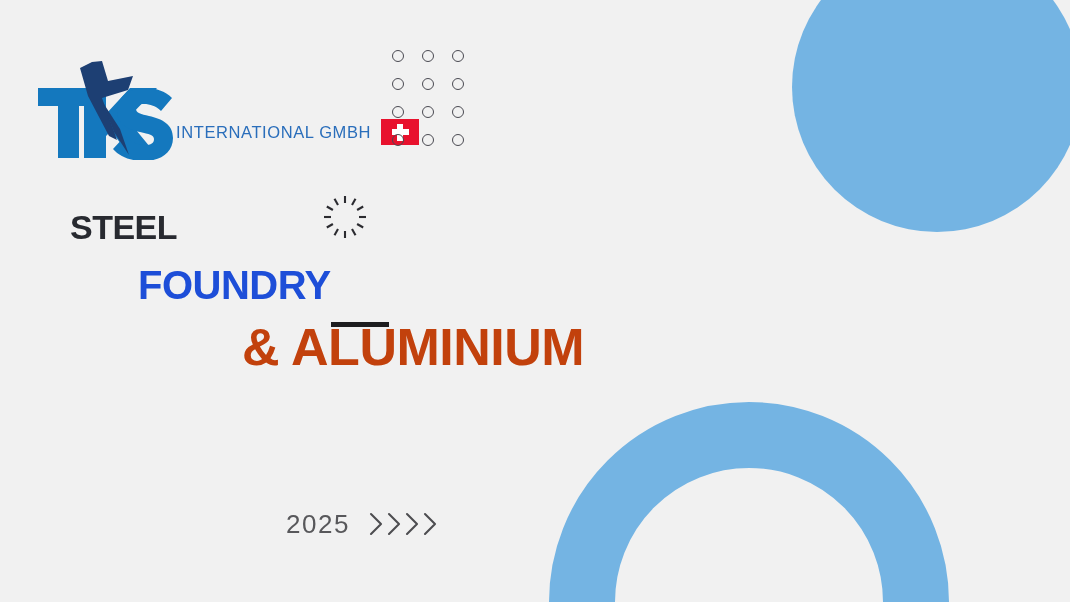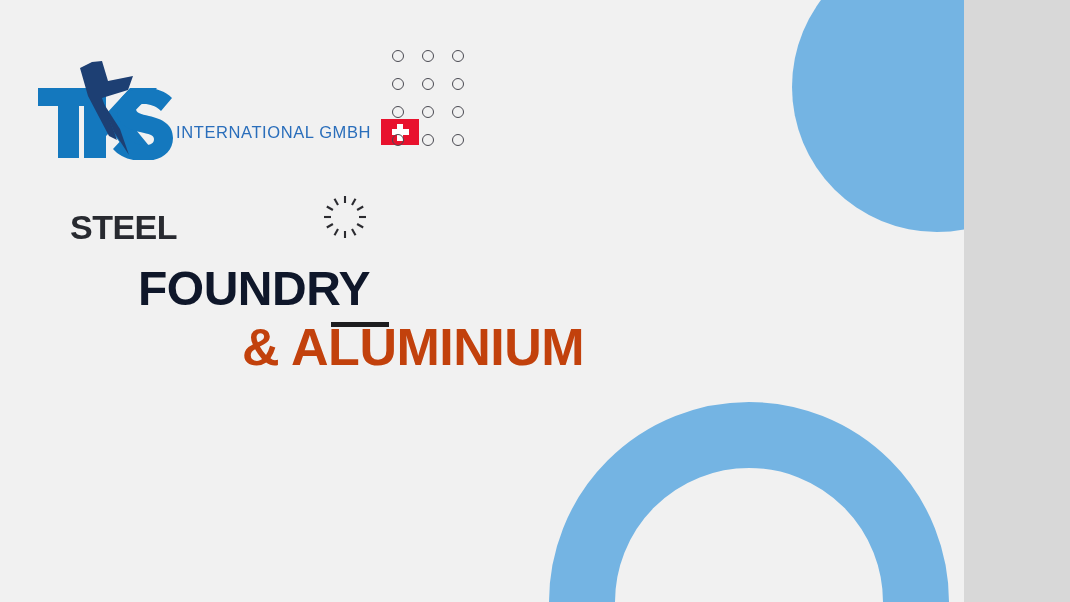--- a/index.html
+++ b/index.html
@@ -4,21 +4,21 @@
 <title>TKS International GmbH — Steel Foundry &amp; Aluminium 2025</title>
 <style>
   html, body {
     margin: 0;
     padding: 0;
     background: #d8d8d8;
   }
 
   .slide {
     position: relative;
-    width: 964px;
+    width: 1070px;
     height: 602px;
     overflow: hidden;
     background: #f1f1f1;
     font-family: "Liberation Sans", sans-serif;
     -webkit-font-smoothing: antialiased;
   }
 
   
   .deco-circle {
     position: absolute;
@@ -139,22 +139,22 @@
   }
   .line-steel {
     left: 70px;
     top: 0px;
     font-size: 34px;
     color: #282a30;
   }
   .line-foundry {
     left: 138px;
     top: 55px;
-    font-size: 48px;
-    color: #0f172a;
+    font-size: 40px;
+    color: #1d4ed8;
   }
   .line-aluminium {
     left: 242px;
     top: 111px;
     font-size: 52px;
     color: #c2410c;
   }
   .accent-bar {
     position: absolute;
     left: 331px;
@@ -250,14 +250,31 @@
     </svg>
   </div>
 
   <div class="headline">
     <div class="line line-steel">STEEL</div>
     <div class="line line-foundry">FOUNDRY</div>
     <div class="line line-aluminium">&amp; ALUMINIUM</div>
   </div>
   <div class="accent-bar"></div>
 
+  <div class="footer">
+    <div class="year">2025</div>
+    <div class="chevrons">
+      <svg width="17" height="26" viewBox="0 0 17 26" aria-hidden="true">
+        <polyline points="3,3 13,13 3,23" fill="none" stroke="#4d4d50" stroke-width="2.1" stroke-linecap="round" stroke-linejoin="round"></polyline>
+      </svg>
+      <svg width="17" height="26" viewBox="0 0 17 26" aria-hidden="true">
+        <polyline points="3,3 13,13 3,23" fill="none" stroke="#4d4d50" stroke-width="2.1" stroke-linecap="round" stroke-linejoin="round"></polyline>
+      </svg>
+      <svg width="17" height="26" viewBox="0 0 17 26" aria-hidden="true">
+        <polyline points="3,3 13,13 3,23" fill="none" stroke="#4d4d50" stroke-width="2.1" stroke-linecap="round" stroke-linejoin="round"></polyline>
+      </svg>
+      <svg width="17" height="26" viewBox="0 0 17 26" aria-hidden="true">
+        <polyline points="3,3 13,13 3,23" fill="none" stroke="#4d4d50" stroke-width="2.1" stroke-linecap="round" stroke-linejoin="round"></polyline>
+      </svg>
+    </div>
+  </div>
 
 </div>
 
 </body></html>

